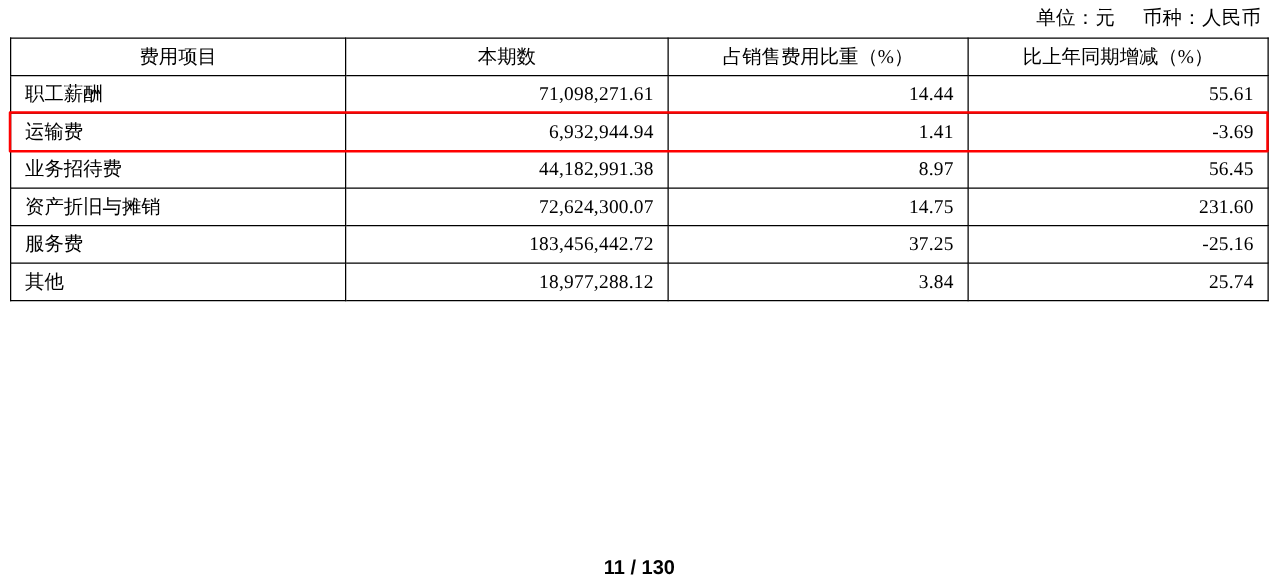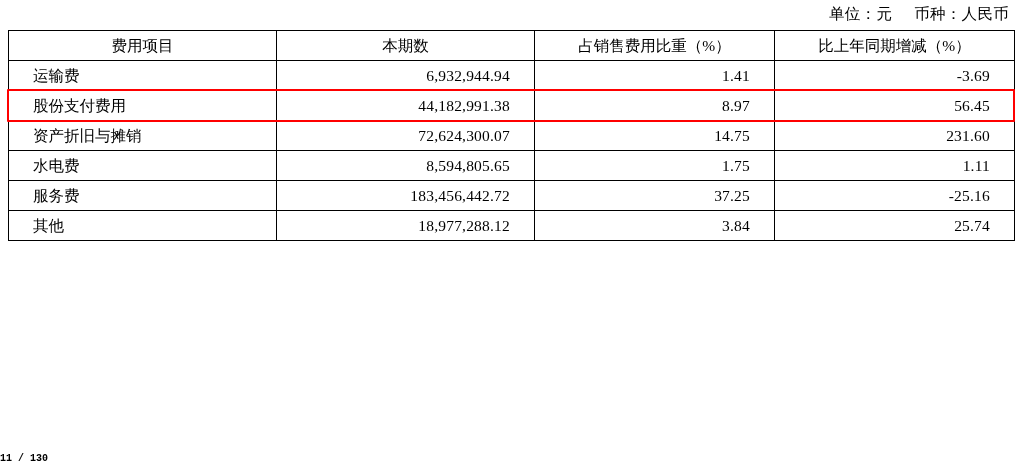--- a/index.html
+++ b/index.html
@@ -39,21 +39,21 @@
     left: 8px;
     width: 1006px;
     border-collapse: collapse;
     table-layout: fixed;
   }
   table.fin th, table.fin td {
     border: 1px solid #000000;
     height: 30px;
     font-weight: normal;
     font-size: 15.5px;
-    padding: 0 24px;
+    padding: 0 11px;
     box-sizing: border-box;
     line-height: 28px;
   }
   table.fin th {
     text-align: center;
   }
   col.c-item { width: 268px; }
   col.c-amt  { width: 258px; }
   col.c-pct  { width: 240px; }
   col.c-chg  { width: 240px; }
@@ -74,23 +74,24 @@
     border: 2.5px solid #ff0000;
     box-sizing: border-box;
     pointer-events: none;
     border-radius: 1px;
   }
   .footer {
     position: absolute;
     bottom: 6px;
     left: 0;
     width: 1023px;
-    font-size: 10px;
+    text-align: center;
+    font-size: 16px;
     font-weight: bold;
-    font-family: Liberation Mono, monospace;
+    font-family: Liberation Sans, sans-serif;
   }
 </style>
 </head>
 <body>
 
 <div class="page">
 
   <div class="unit-line">
     <span>单位：元</span><span class="unit-sep"></span><span>币种：人民币</span>
   </div>
@@ -105,42 +106,42 @@
     <thead>
       <tr>
         <th>费用项目</th>
         <th>本期数</th>
         <th>占销售费用比重（%）</th>
         <th>比上年同期增减（%）</th>
       </tr>
     </thead>
     <tbody>
       <tr>
+        <td class="item">职工薪酬</td>
+        <td class="num">71,098,271.61</td>
+        <td class="num">14.44</td>
+        <td class="num">55.61</td>
+      </tr>
+      <tr>
         <td class="item">运输费</td>
         <td class="num">6,932,944.94</td>
         <td class="num">1.41</td>
         <td class="num">-3.69</td>
       </tr>
       <tr>
-        <td class="item">股份支付费用</td>
+        <td class="item">业务招待费</td>
         <td class="num">44,182,991.38</td>
         <td class="num">8.97</td>
         <td class="num">56.45</td>
       </tr>
       <tr>
         <td class="item">资产折旧与摊销</td>
         <td class="num">72,624,300.07</td>
         <td class="num">14.75</td>
         <td class="num">231.60</td>
-      </tr>
-      <tr>
-        <td class="item">水电费</td>
-        <td class="num">8,594,805.65</td>
-        <td class="num">1.75</td>
-        <td class="num">1.11</td>
       </tr>
       <tr>
         <td class="item">服务费</td>
         <td class="num">183,456,442.72</td>
         <td class="num">37.25</td>
         <td class="num">-25.16</td>
       </tr>
       <tr>
         <td class="item">其他</td>
         <td class="num">18,977,288.12</td>

